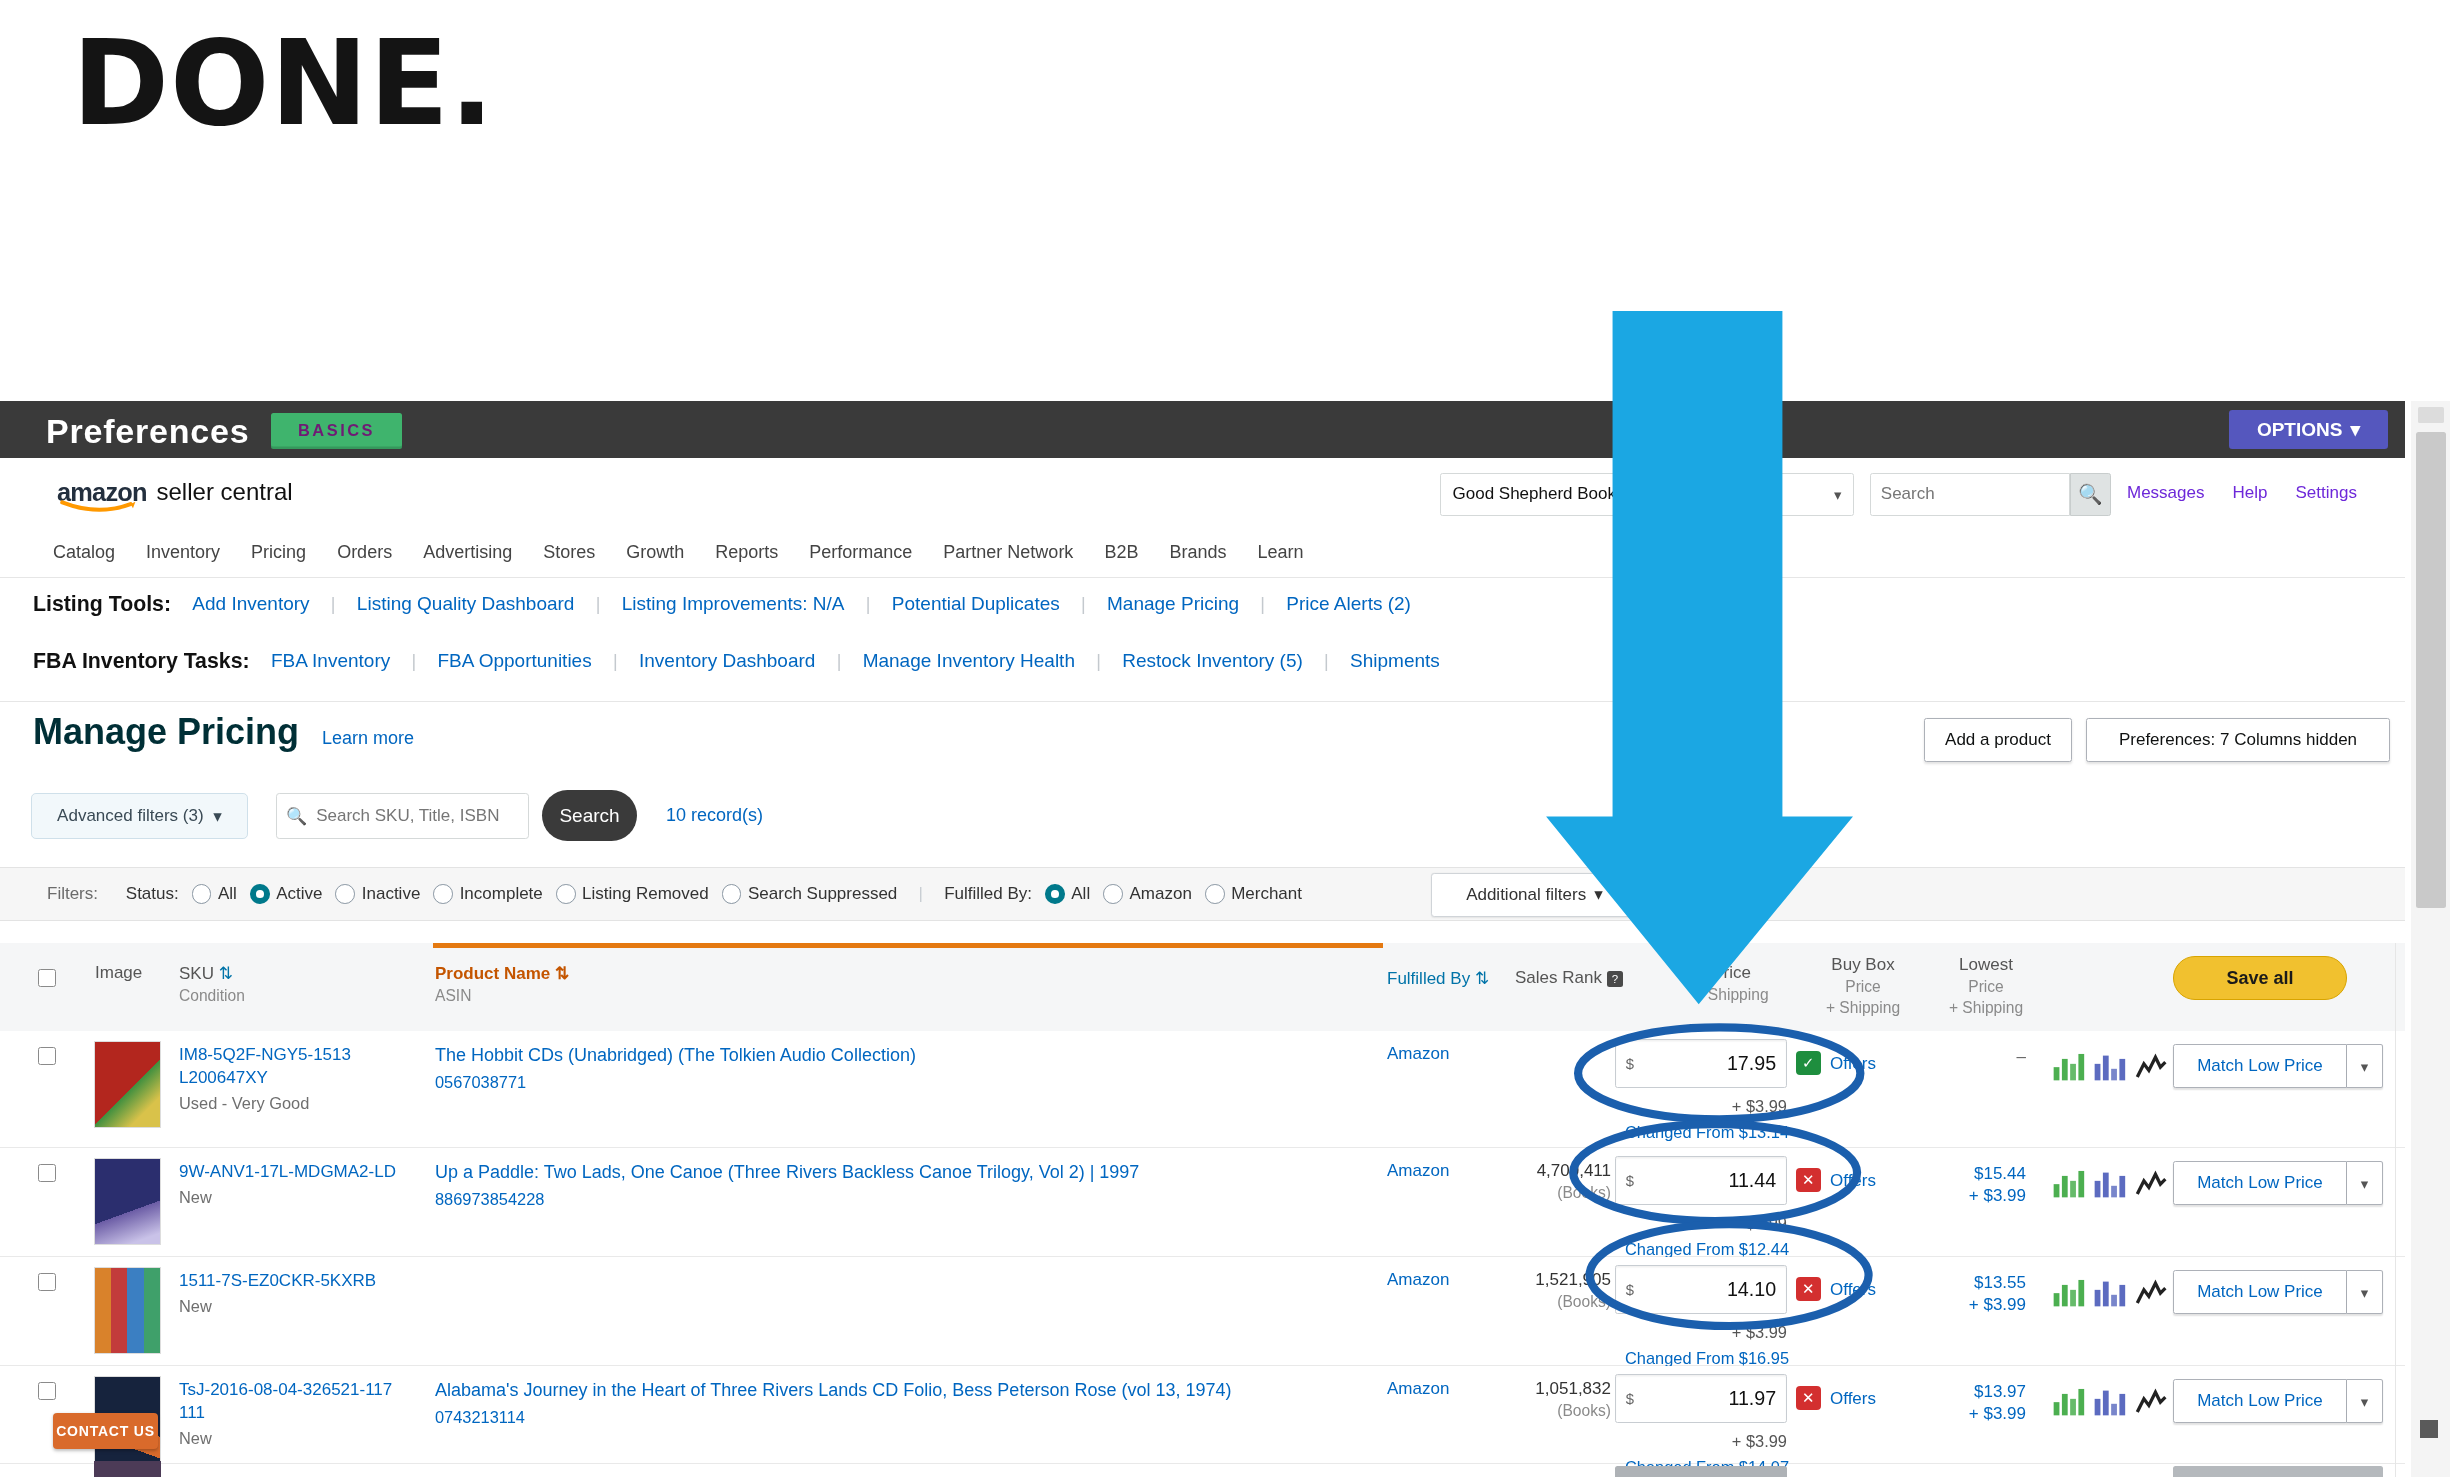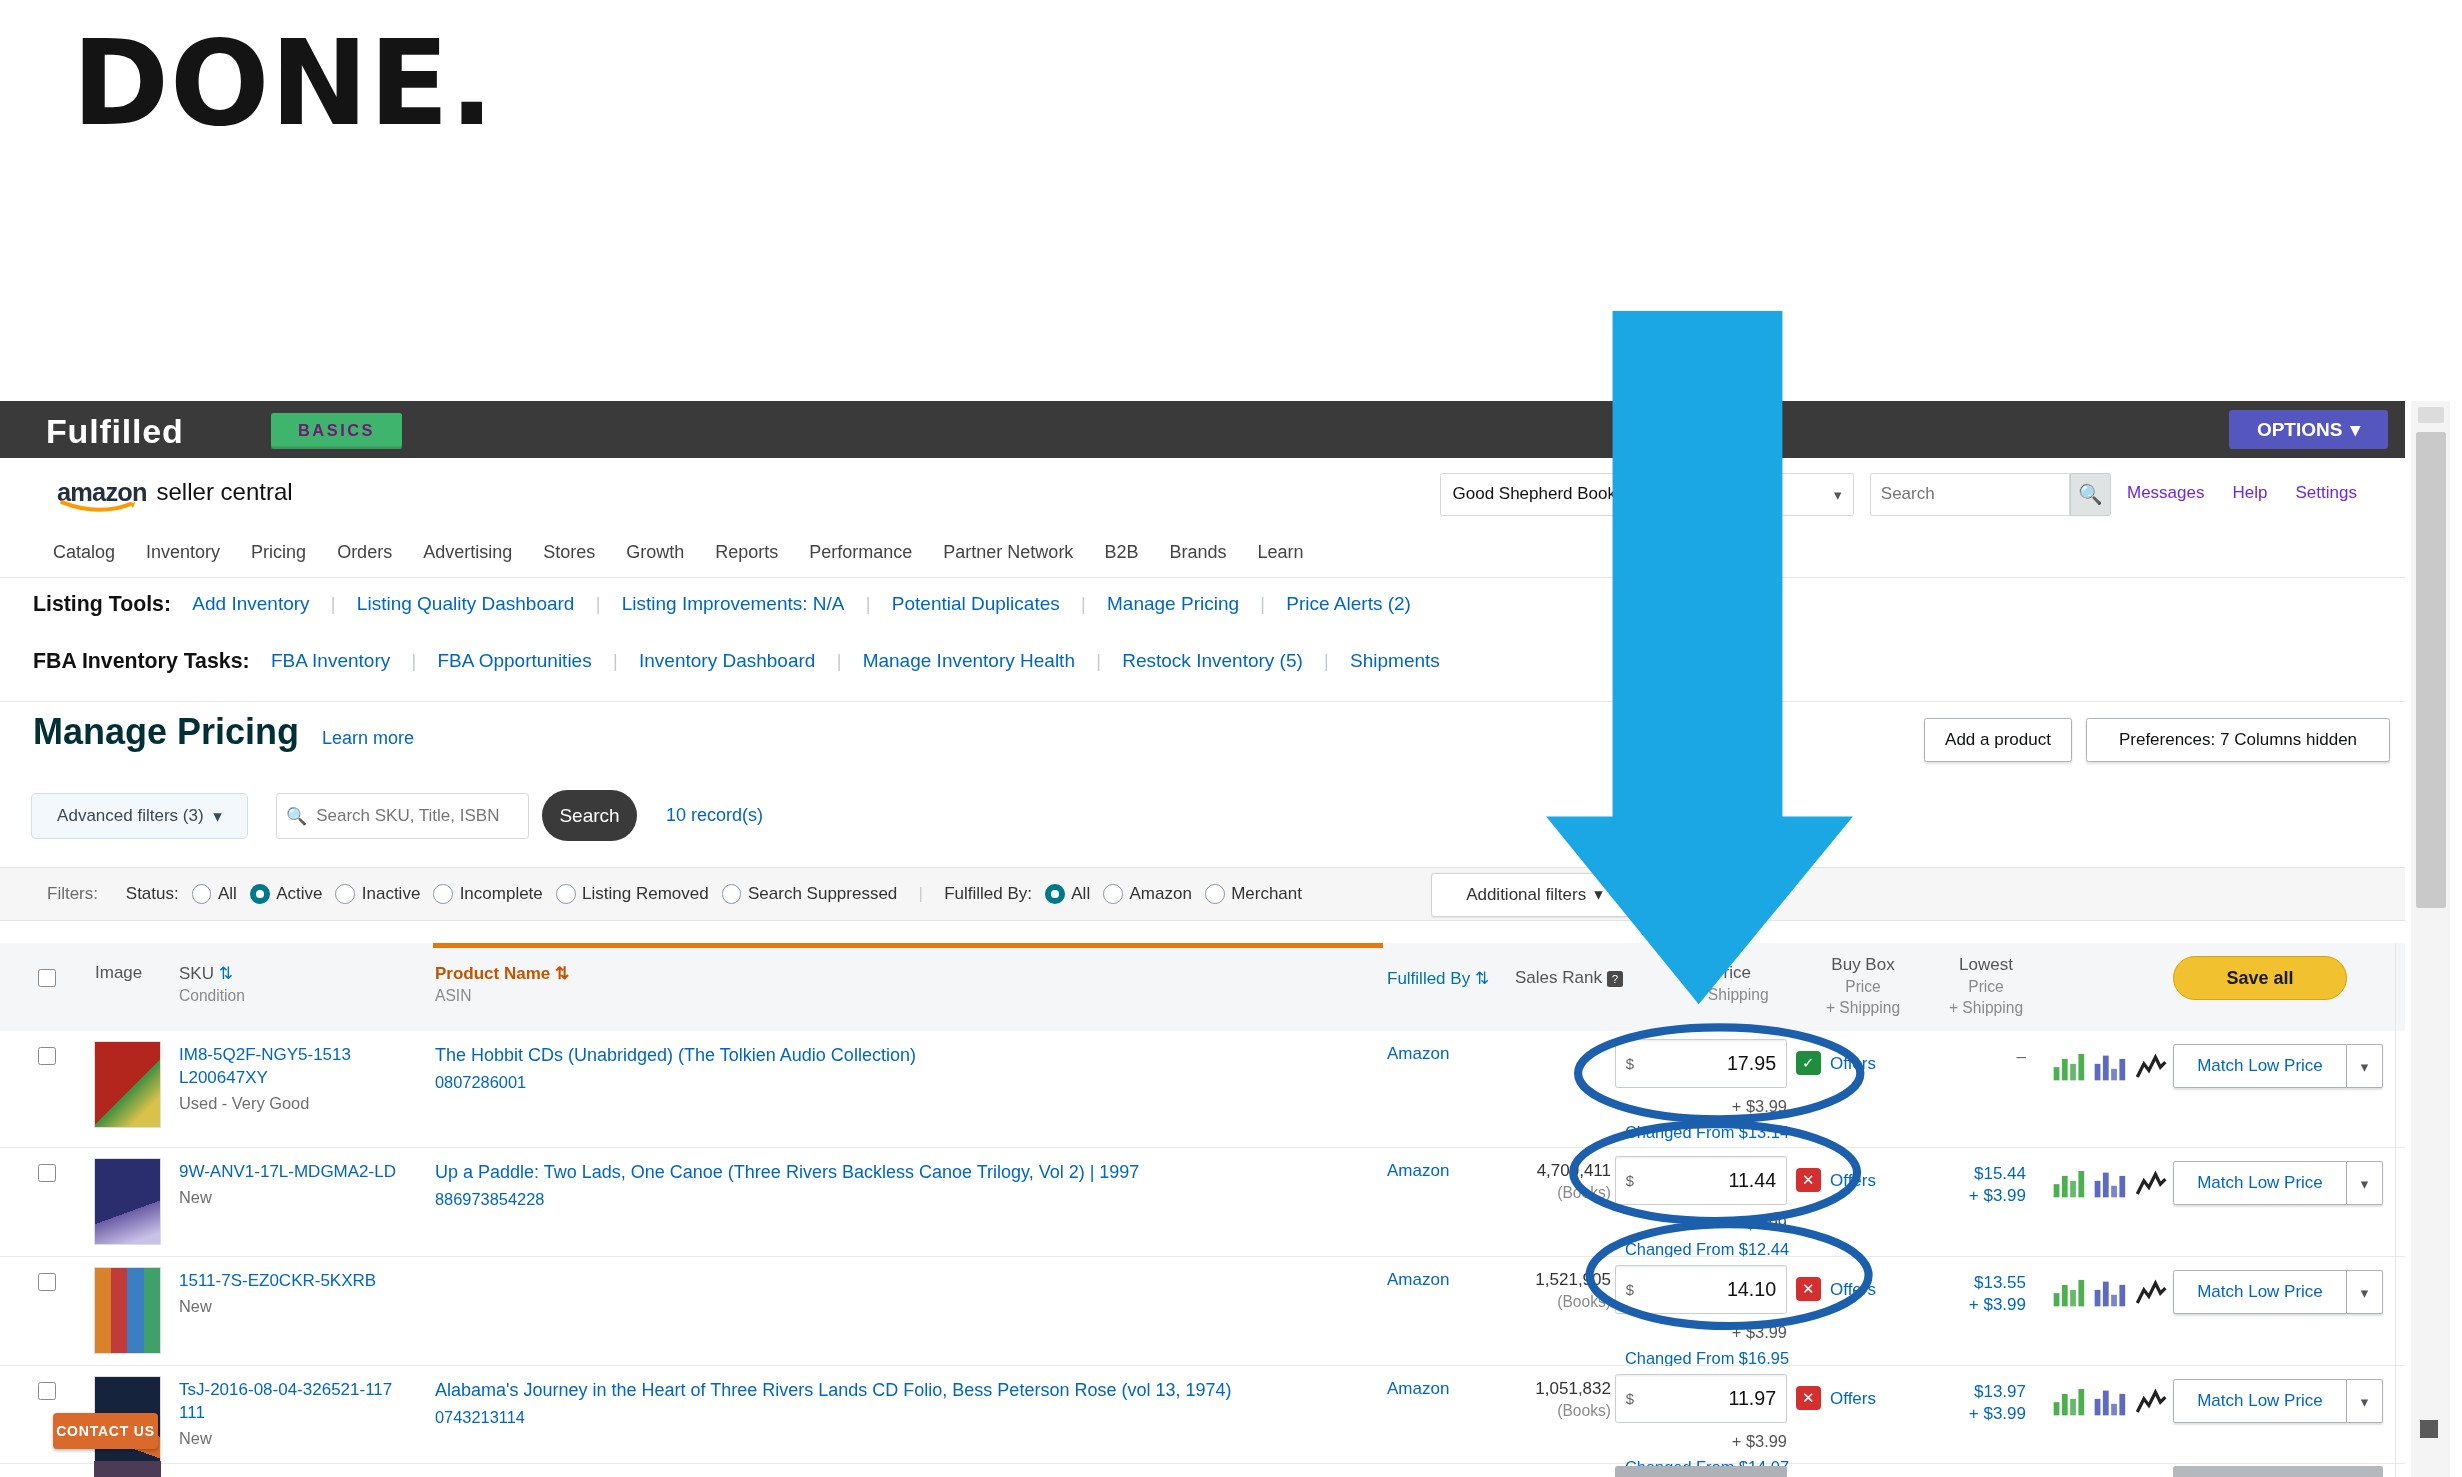--- a/index.html
+++ b/index.html
@@ -152,21 +152,21 @@
 </head>
 <body>
 
 <div id="root">
 
   <div class="headline">DONE.</div>
 
   <div class="shot">
 
     <div class="topbar">
-      <div class="brand">Fulfilled</div>
+      <div class="brand">Preferences</div>
       <div class="badge">BASICS</div>
       <div class="options-btn">
         <span>OPTIONS</span>
         <span>▾</span>
       </div>
     </div>
 
     <div class="sc-head">
       <div class="amz-logo">
         <span class="amz-word">
@@ -347,21 +347,21 @@
     <div class="trow" style="top:630px;height:117px">
       <div class="chk"></div>
       <div class="thumb thumb-0"></div>
       <div class="sku-block">
         <div>IM8-5Q2F-NGY5-1513</div>
         <div>L200647XY</div>
         <div class="cond">Used - Very Good</div>
       </div>
       <div class="title-block">
         <div>The Hobbit CDs (Unabridged) (The Tolkien Audio Collection)</div>
-        <div class="item-id">0807286001</div>
+        <div class="item-id">0567038771</div>
       </div>
       <div class="ffby">Amazon</div>
       <div class="rank">
         <span></span><span class="cat"></span>
       </div>
       <div class="price-box">
         <span class="cur">$</span>
         <span class="val">17.95</span>
       </div>
       <div class="ship-line">+ $3.99</div>

